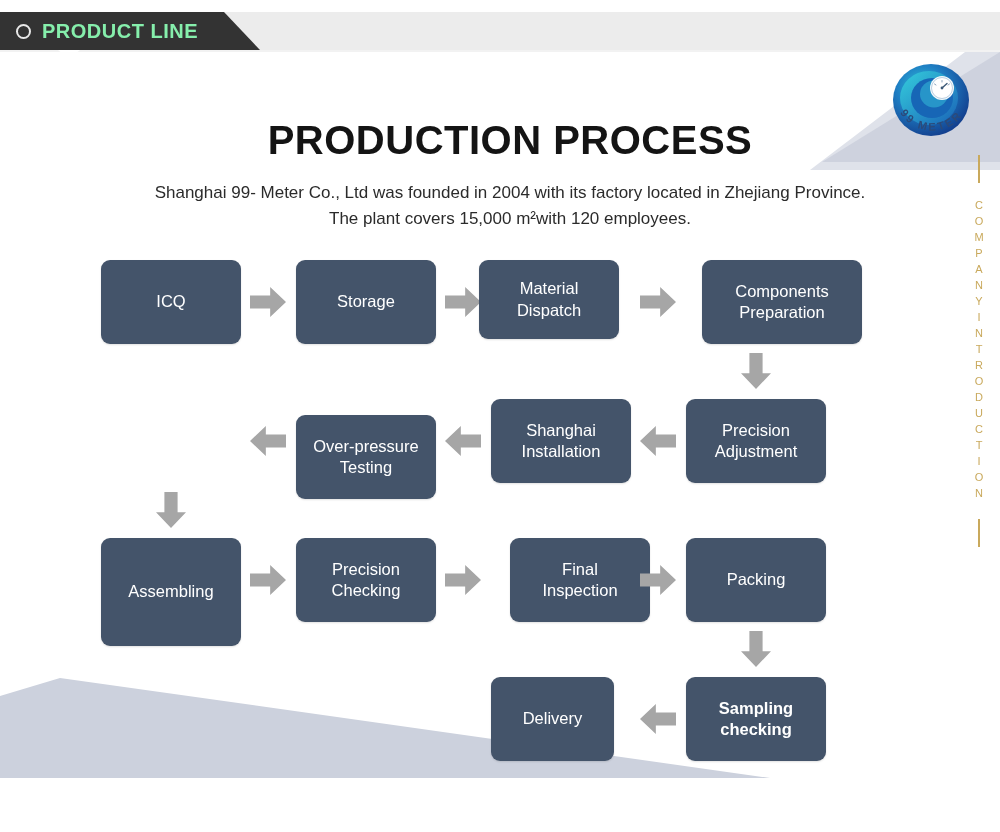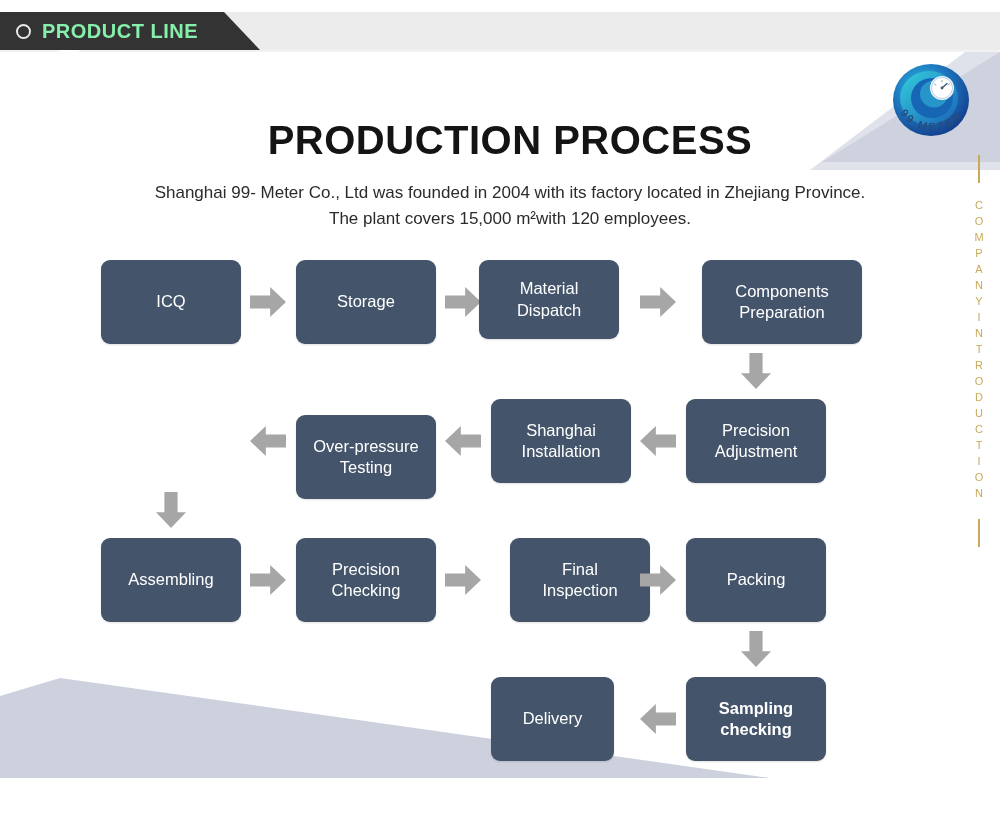--- a/index.html
+++ b/index.html
@@ -304,21 +304,21 @@
   </div>
   <div class="arrow left" style="left:640px; top:426px; width:36px; height:30px;"></div>
 
   <div class="node" style="left:686px; top:399px; width:140px; height:84px;">
     <span class="node-label">Precision
 Adjustment</span>
   </div>
 
   <div class="arrow down" style="left:156px; top:492px; width:30px; height:36px;"></div>
 
-  <div class="node" style="left:101px; top:538px; width:140px; height:84px;">
+  <div class="node" style="left:101px; top:538px; width:140px; height:108px;">
     <span class="node-label">Assembling</span>
   </div>
   <div class="arrow right" style="left:250px; top:565px; width:36px; height:30px;"></div>
 
   <div class="node" style="left:296px; top:538px; width:140px; height:84px;">
     <span class="node-label">Precision
 Checking</span>
   </div>
   <div class="arrow right" style="left:445px; top:565px; width:36px; height:30px;"></div>
 

